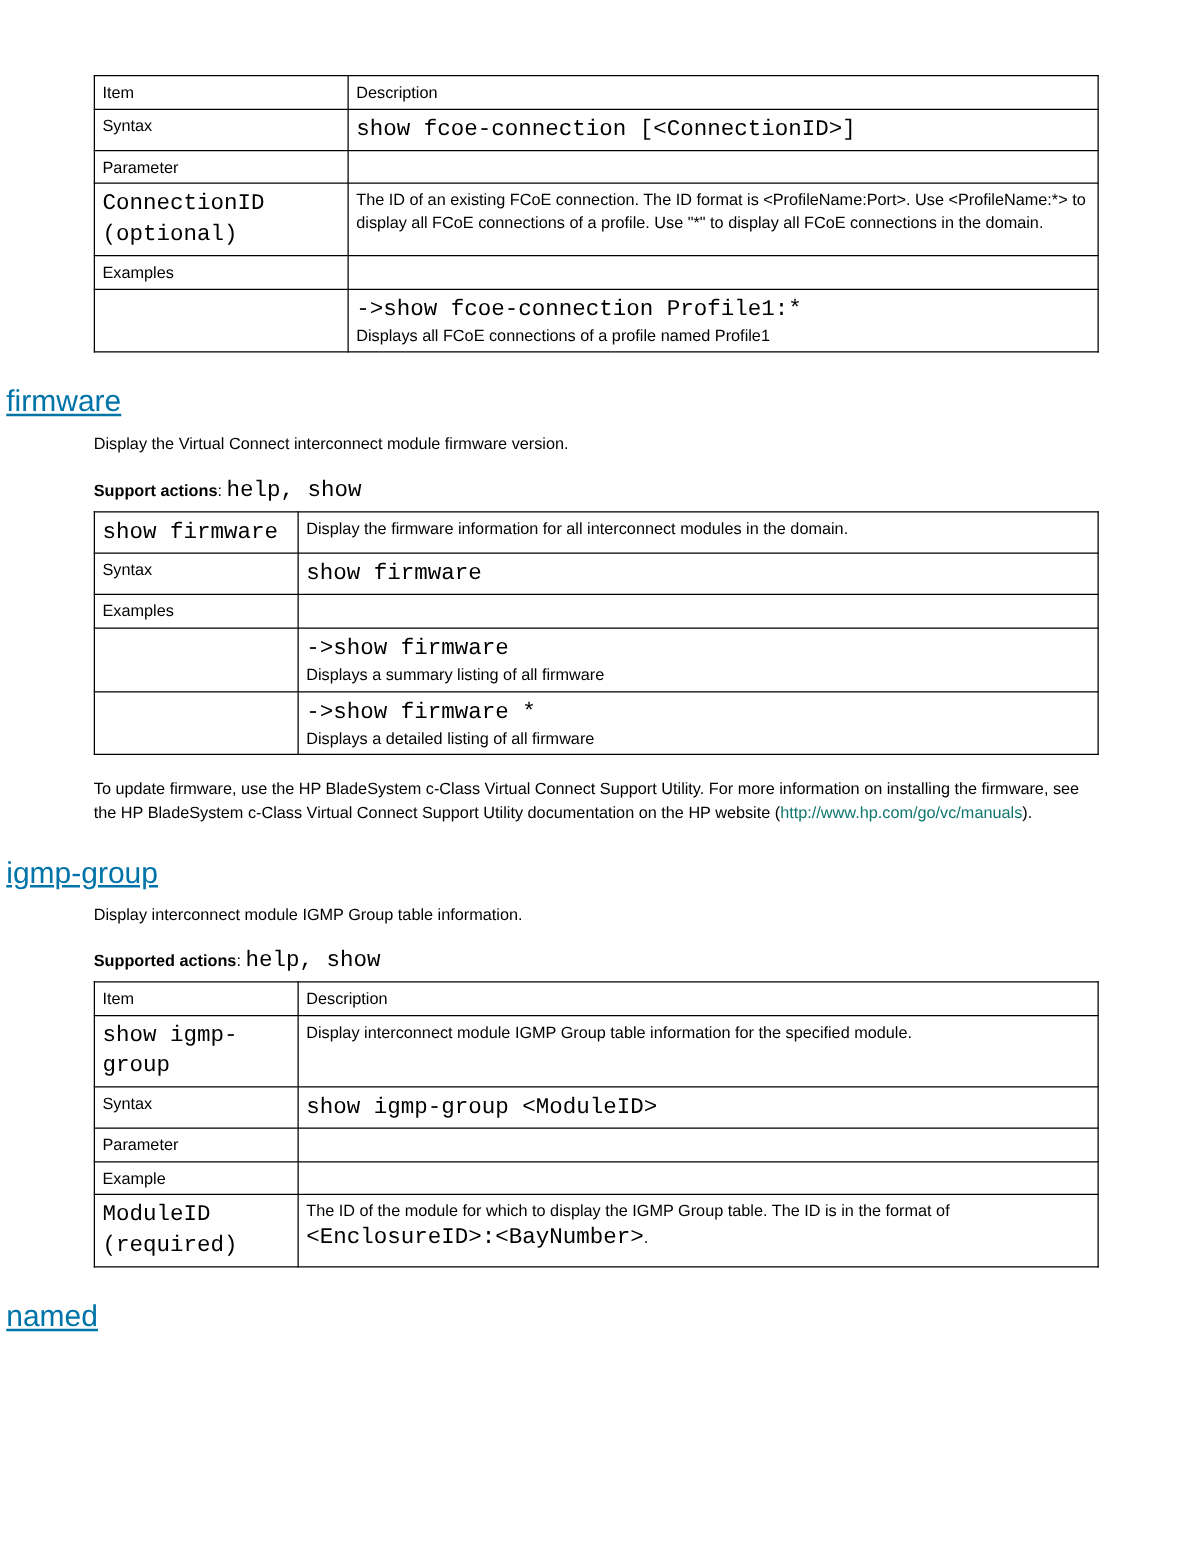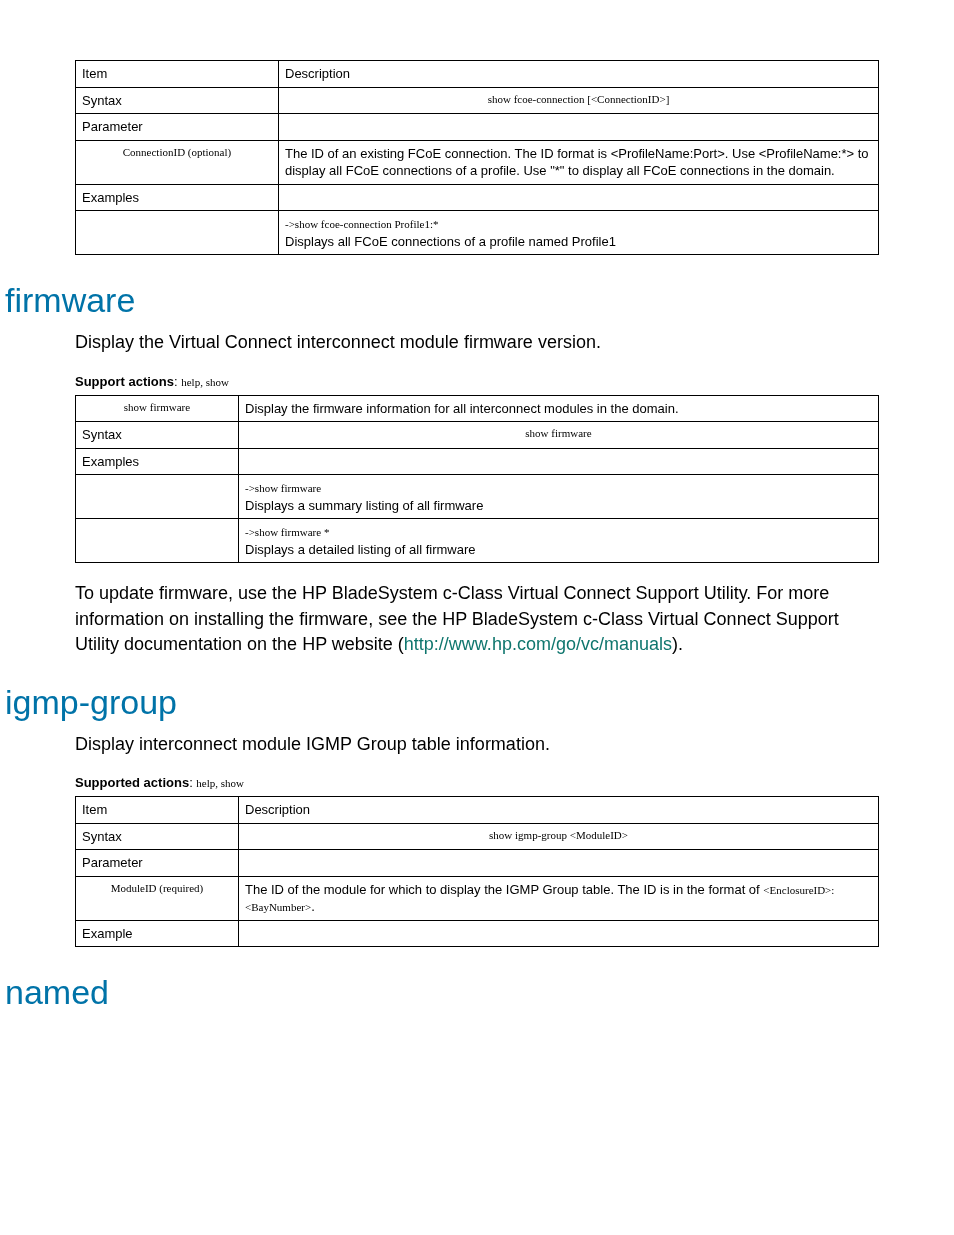--- a/index.html
+++ b/index.html
@@ -18,31 +18,32 @@
     margin-bottom: 18px;
   }
   td {
     border: 1px solid #000;
     padding: 4px 6px;
     vertical-align: top;
     font-size: 13px;
     line-height: 1.35;
   }
   .th-bold { font-weight: normal; }
-  .mono { font-family: Liberation Serif, serif; font-size: 11px; text-align: center; }
+  .mono { font-family: Liberation Mono, monospace; font-size: 18px; }
   h1.section {
     font-family: Arial, Helvetica, sans-serif;
     font-weight: normal;
-    font-size: 34px;
+    font-size: 24px;
     color: #0073a8;
     margin: 26px 0 10px -70px;
+    text-decoration: underline;
   }
   p.body {
     margin: 8px 0 12px 0;
-    font-size: 18px;
+    font-size: 13px;
     line-height: 1.4;
   }
   .support-line {
     margin: 18px 0 6px 0;
     font-size: 13px;
   }
   a.link { color: #0f766e; text-decoration: none; }
   .col1 { width: 190px; }
   .col1b { width: 150px; }
 </style>
@@ -130,33 +131,37 @@
   <span class="mono">help, show</span>
 </p>
 
 <table>
   <tbody>
       <tr>
     <td class="col1b th-bold">Item</td>
     <td class="th-bold">Description</td>
   </tr>
   <tr>
+    <td class="mono">show igmp-group</td>
+    <td>Display interconnect module IGMP Group table information for the specified module.</td>
+  </tr>
+  <tr>
     <td class="th-bold">Syntax</td>
     <td class="mono">show igmp-group &lt;ModuleID&gt;</td>
   </tr>
   <tr>
     <td class="th-bold">Parameter</td>
     <td></td>
   </tr>
   <tr>
+    <td class="th-bold">Example</td>
+    <td></td>
+  </tr>
+  <tr>
     <td class="mono">ModuleID (required)</td>
     <td>
       <span>The ID of the module for which to display the IGMP Group table. The ID is in the format of </span><span class="mono">&lt;EnclosureID&gt;:&lt;BayNumber&gt;</span><span>.</span>
     </td>
-  </tr>
-  <tr>
-    <td class="th-bold">Example</td>
-    <td></td>
   </tr>
 </tbody>
   </table>
 
 <h1 class="section">named</h1>
 
 </body></html>

